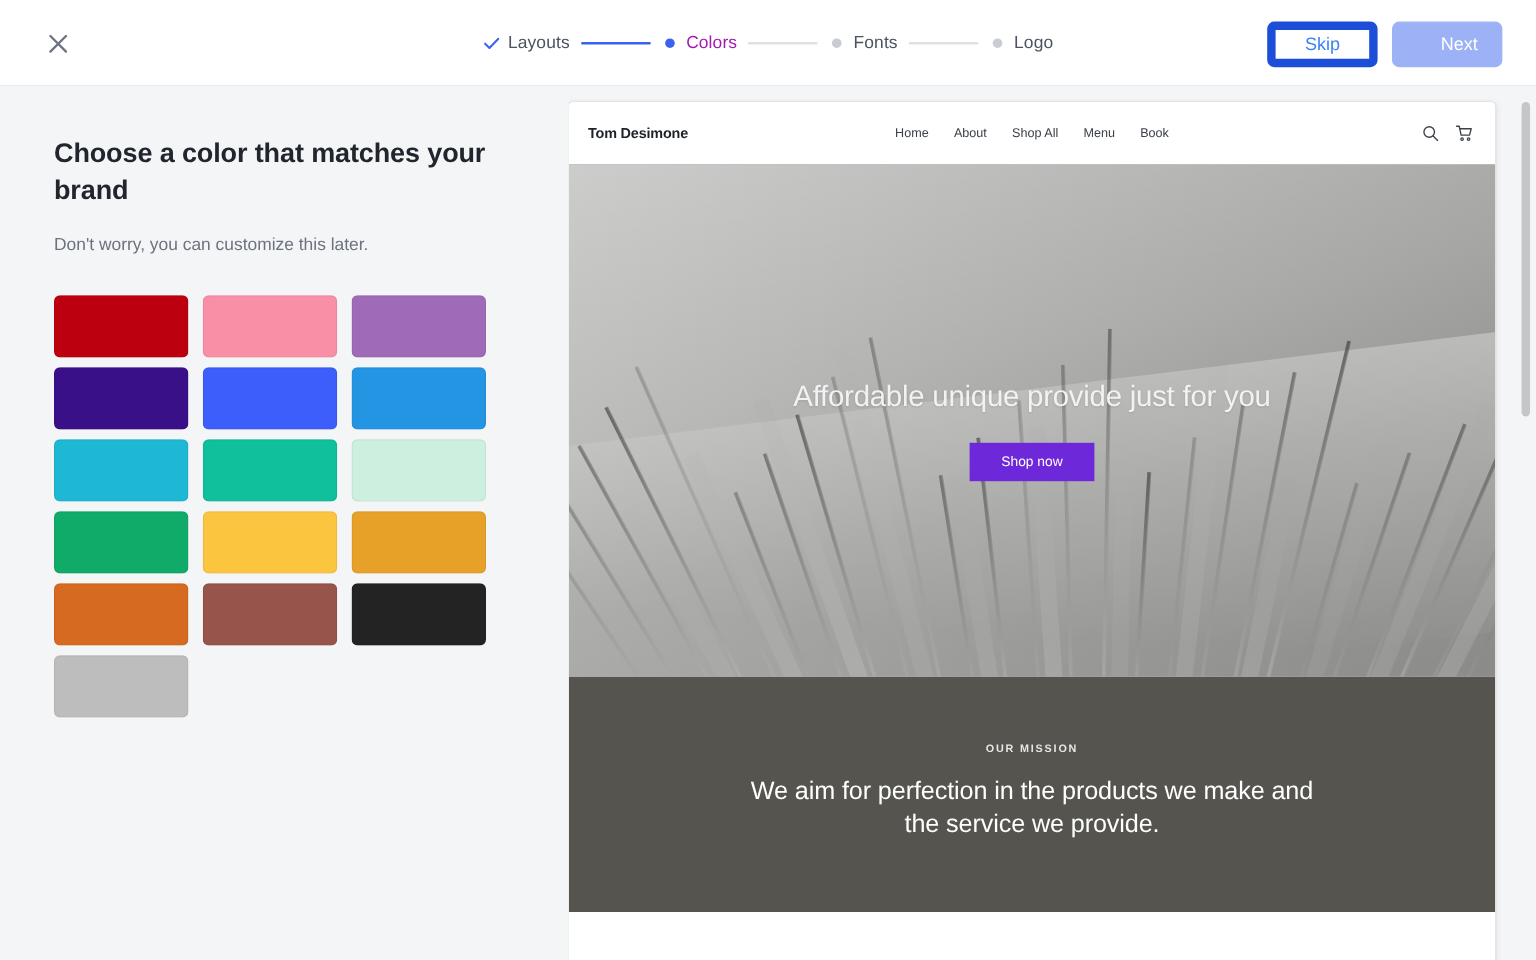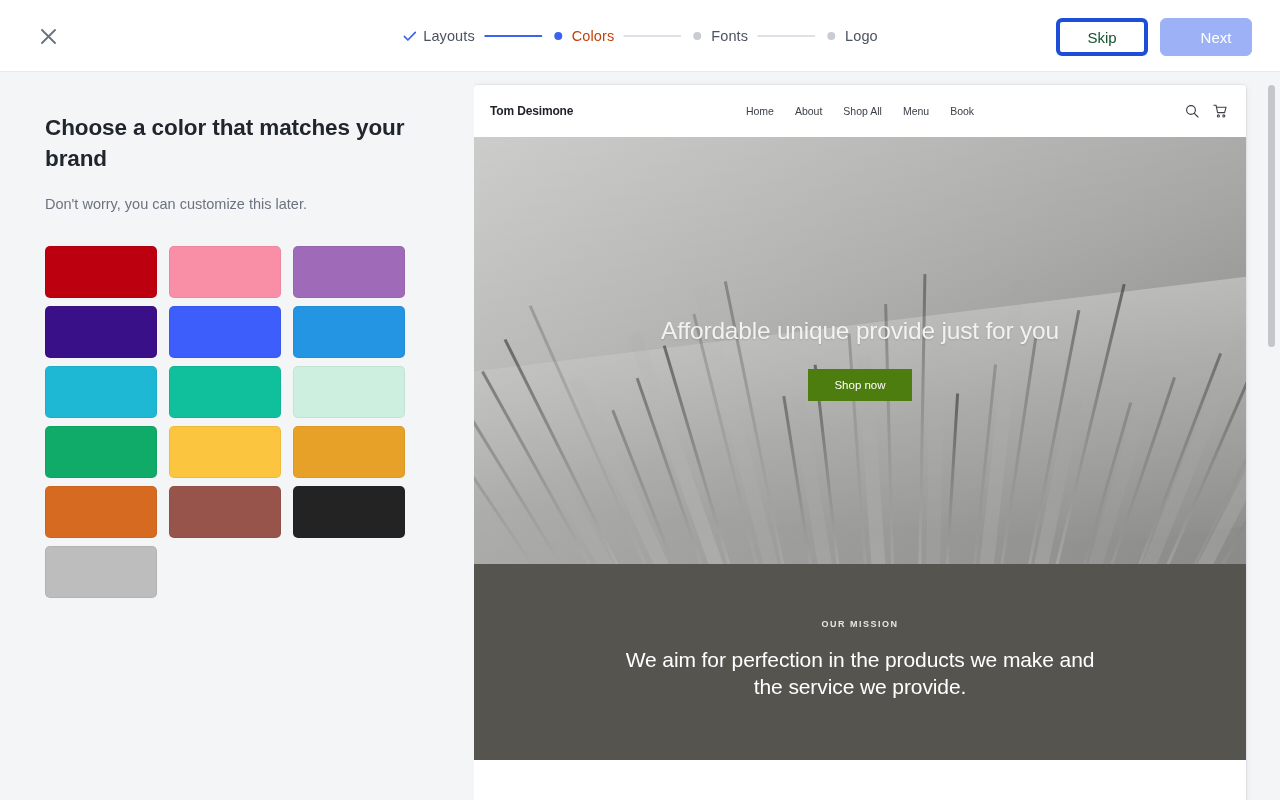--- a/index.html
+++ b/index.html
@@ -61,21 +61,21 @@
     gap: 7px;
     cursor: pointer;
     white-space: nowrap;
   }
 
   .step-label {
     font-size: 14.5px;
     color: #4b5360;
     letter-spacing: .1px;
   }
-  .step.is-active .step-label { color: #c2410c; text-align: right; }
+  .step.is-active .step-label { color: #a21caf; text-align: right; }
   .step.is-done .step-label { color: #4b5360; }
 
   .step-marker {
     width: 14px;
     height: 14px;
     display: flex;
     align-items: center;
     justify-content: center;
     flex: 0 0 14px;
   }
@@ -113,22 +113,22 @@
     border-radius: 6px;
     cursor: pointer;
     height: 38px;
     display: flex;
     align-items: center;
     justify-content: center;
   }
   .btn-skip {
     width: 92px;
     background: #ffffff;
-    border: 4px solid #1d4ed8;
-    color: #14532d;
+    border: 7px solid #1d4ed8;
+    color: #3b82f6;
   }
   .btn-next {
     width: 92px;
     background: #9db2f6;
     border: 1px solid #9db2f6;
     color: #ffffff;
     padding-left: 20px;
   }
 
   
@@ -292,21 +292,21 @@
     line-height: 1.24;
     color: #f2f2f2;
     text-align: center;
     font-weight: normal;
     max-width: 400px;
     letter-spacing: -.2px;
     text-shadow: 0 1px 2px rgba(0,0,0,.12);
   }
   .hero-cta {
     margin-top: 22px;
-    background: #4d7c0f;
+    background: #6d28d9;
     color: #ffffff;
     font-size: 11.5px;
     padding: 10px 26px;
     border: none;
     cursor: pointer;
     font-family: "Liberation Sans", sans-serif;
   }
 
   
   .mission {

